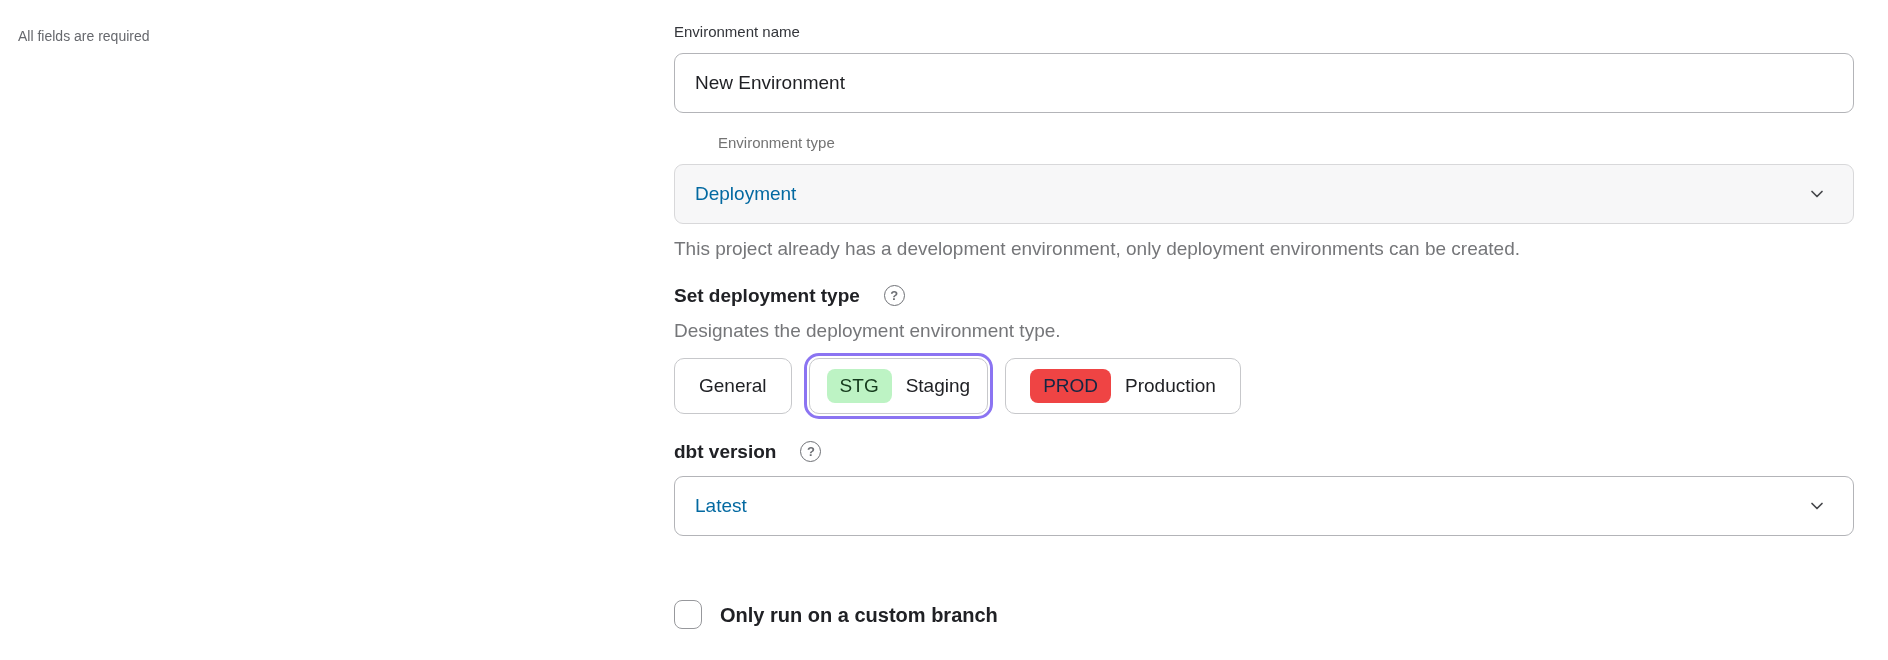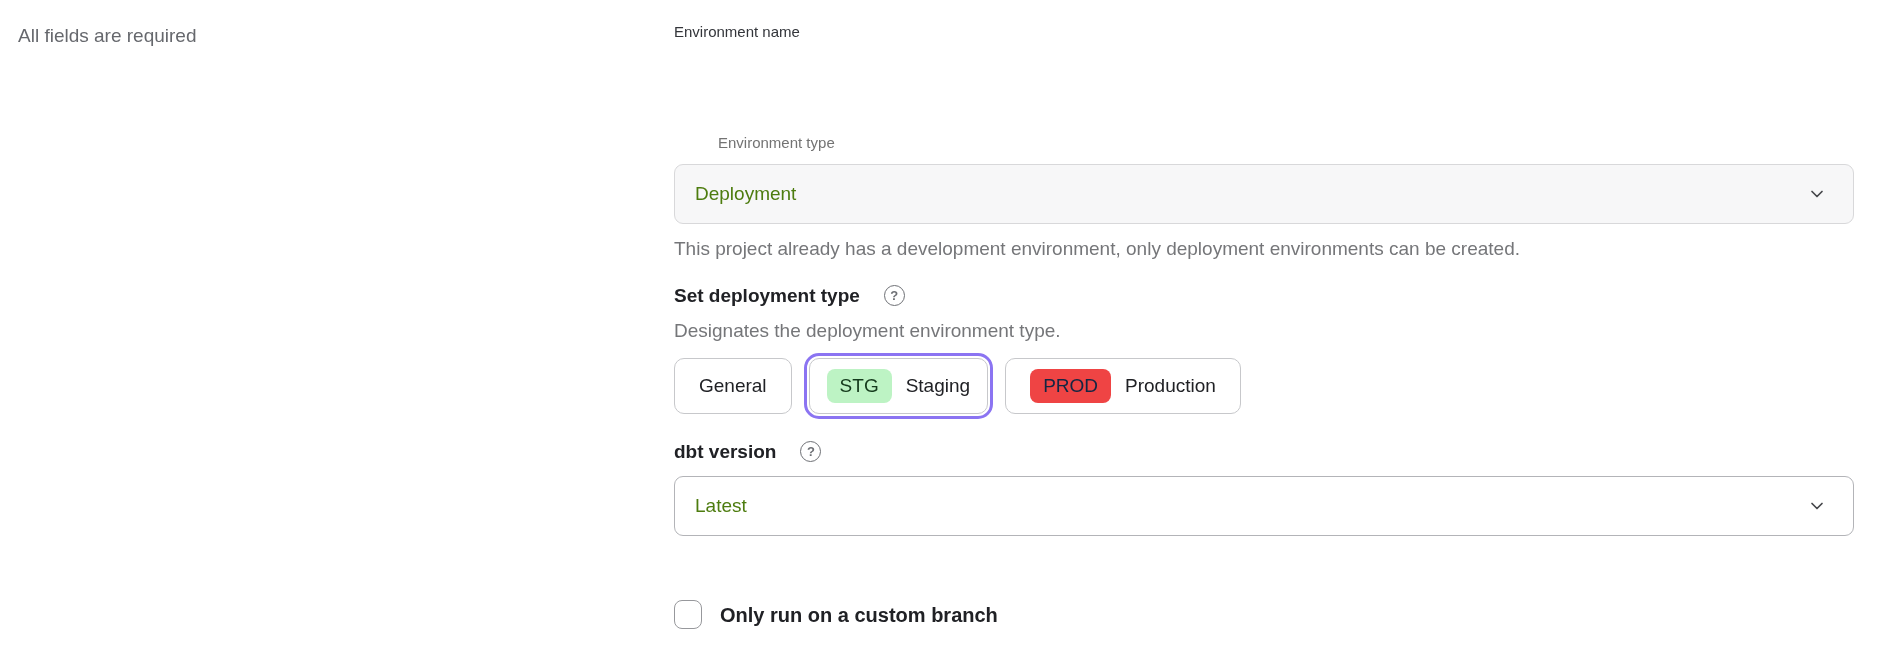--- a/index.html
+++ b/index.html
@@ -8,41 +8,41 @@
     font-family:"Liberation Sans","DejaVu Sans",sans-serif;
     color:#1f2024;
   }
   
   .intro{position:absolute;left:18px;top:16px;width:560px;}
   .intro h1{
     margin:0;font-size:31px;line-height:40px;font-weight:700;
     color:#17181c;letter-spacing:-0.2px;
   }
   .intro .sub{
-    margin-top:8px;font-size:19px;line-height:24px;color:#66686d;font-weight:400;
+    margin-top:8px;font-size:14px;line-height:24px;color:#66686d;font-weight:400;
   }
   
   .form-col{position:absolute;left:674px;top:0;width:1180px;height:660px;}
   .blk{position:absolute;left:0;width:100%;}
   .field-label{font-size:15px;line-height:23px;font-weight:500;color:#33353a;}
   .field-label.disabled{color:#737373;margin-left:44px;}
   .section-label{font-size:19px;line-height:23px;font-weight:700;color:#202125;
     display:flex;align-items:center;gap:24px;}
   .helper{font-size:19px;line-height:23px;color:#757679;font-weight:400;}
 
   .text-input{
     box-sizing:border-box;width:100%;height:60px;
     border:1px solid #b3b4b8;border-radius:9px;background:#ffffff;
     font-family:inherit;font-size:19px;color:#1f2024;padding:0 20px;outline:none;
   }
   .select-box{
     box-sizing:border-box;width:100%;height:60px;
     border:1px solid #b3b4b8;border-radius:9px;background:#ffffff;
     display:flex;align-items:center;justify-content:space-between;
-    padding:0 20px 0 20px;font-size:19px;color:#4d7c0f;cursor:pointer;
+    padding:0 20px 0 20px;font-size:19px;color:#0369a1;cursor:pointer;
   }
   .select-box.disabled{
     background:#f7f7f8;border-color:#d8d8da;cursor:default;
   }
   .chevron{display:inline-flex;align-items:center;justify-content:center;
     width:20px;height:20px;margin-right:6px;}
 
   .help-icon{
     box-sizing:border-box;display:inline-flex;align-items:center;justify-content:center;
     width:21px;height:21px;border:1.5px solid #6e7075;border-radius:50%;
@@ -94,20 +94,21 @@
 <body>
 
 <div class="intro">
   <div class="sub">All fields are required</div>
 </div>
 
 <div class="form-col">
 
   <div class="blk field-label" id="b-label1">Environment name</div>
 
+  <input class="blk text-input" id="b-input1" type="text" value="New Environment" style="">
 
   <div class="blk field-label disabled" id="b-label2">Environment type</div>
 
   <div class="blk select-box disabled" id="b-select1">
     <span>Deployment</span>
     <span class="chevron">
       <svg width="18" height="18" viewBox="0 0 18 18">
         <polyline points="4,6.5 9,11.5 14,6.5" fill="none" stroke="#46474b" stroke-width="1.7" stroke-linecap="round" stroke-linejoin="round"></polyline>
       </svg>
     </span>

